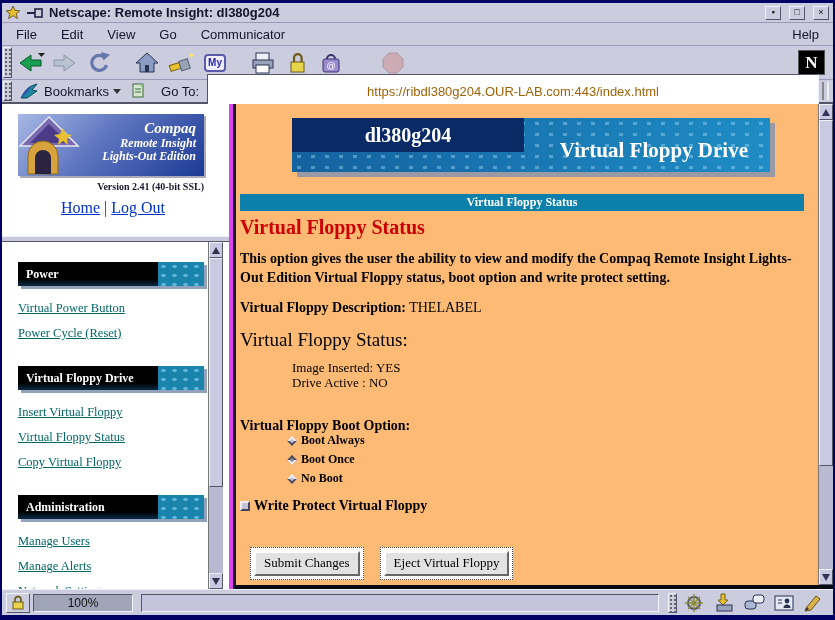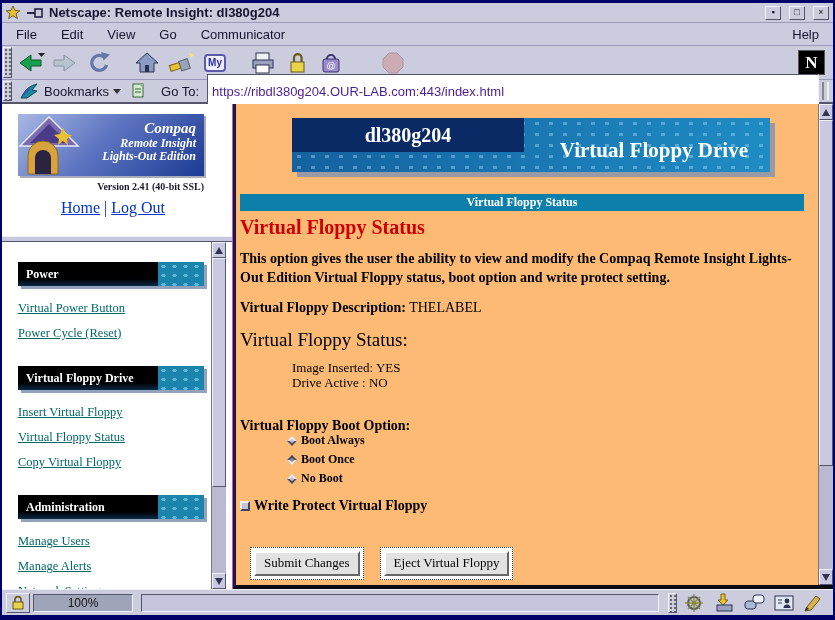--- a/index.html
+++ b/index.html
@@ -43,29 +43,29 @@
 
   
   .urlbar { height:24px; display:flex; align-items:center; background:#ccccdf;
     border-bottom:2px solid #55556a; padding-right:4px; font-size:13px; color:#14142e; }
   .bm-label { margin:0 4px 0 2px; }
   .dd-tri { width:0; height:0; border-left:4px solid transparent;
     border-right:4px solid transparent; border-top:5px solid #333; margin-right:8px; }
   .goto-label { margin:0 8px 0 14px; }
   .url-input { flex:1; height:19px; background:#fff; border:1px solid;
     border-color:#55556a #f2f2fa #f2f2fa #55556a; font:13px "Liberation Sans",sans-serif;
-    padding:16px 4px; color:#4c1d95; }
+    padding:16px 4px; color:#a16207;text-align:center; }
   .url-handle { width:7px; height:18px; margin-left:3px; border-left:2px solid #888;
     border-right:2px solid #eee; }
 
   
   .content { flex:1; display:flex; min-height:0; background:#fff; }
 
   .sidebar { width:231px; display:flex; flex-direction:column;
-    border-right:1px solid #d946ef; background:#fff; }
+    border-right:4px solid #d946ef; background:#fff; }
   .logo-frame { height:132px; padding:10px 8px 0 16px; background:#fff; }
   .logo-box { width:186px; height:62px; display:flex;
     background:linear-gradient(135deg,#a8b8e4 0%,#5c74c0 45%,#1c3a94 100%);
     box-shadow:2px 2px 0 #aab; }
   .logo-text { flex:1; text-align:right; padding:6px 8px 0 0; color:#fff;
     font-family:"Liberation Serif",serif; font-style:italic; line-height:1.1; }
   .logo-brand { font-size:15px; font-weight:bold; }
   .logo-product, .logo-edition { font-size:12px; font-weight:bold; }
   .version-line { width:186px; text-align:right; font:bold 10px "Liberation Serif",serif;
     color:#1a1a2e; margin-top:5px; }

